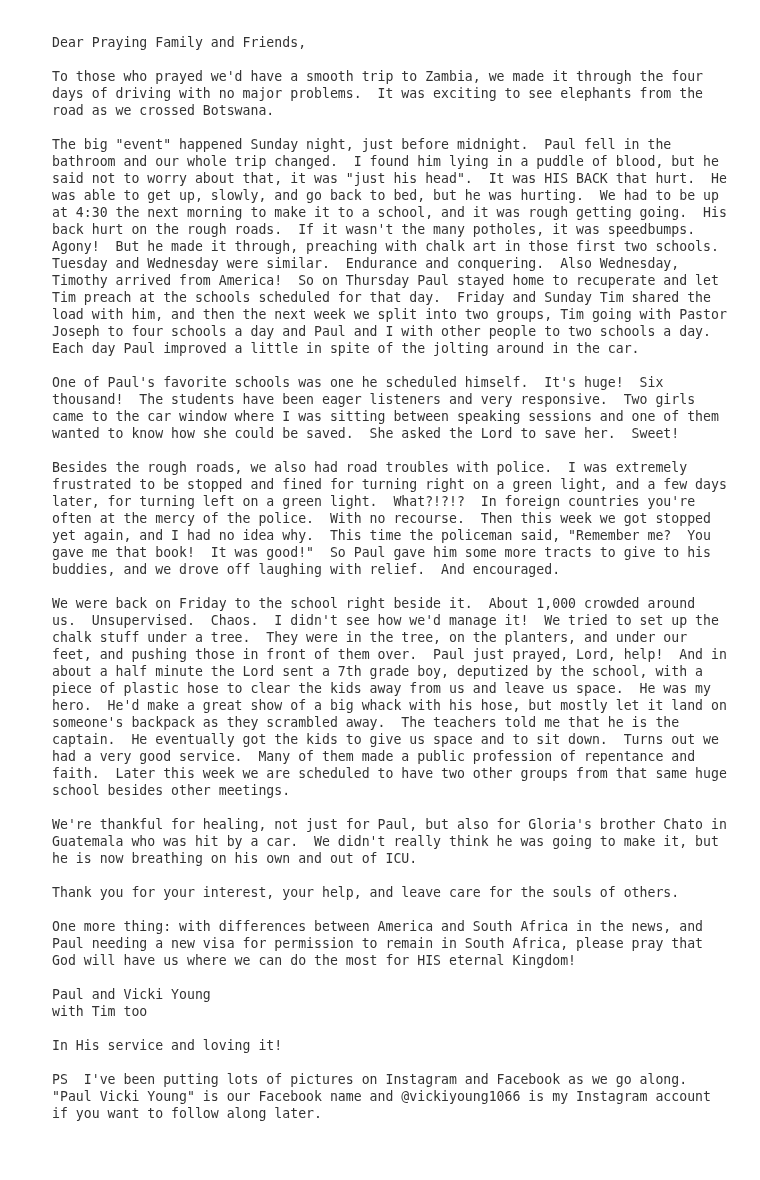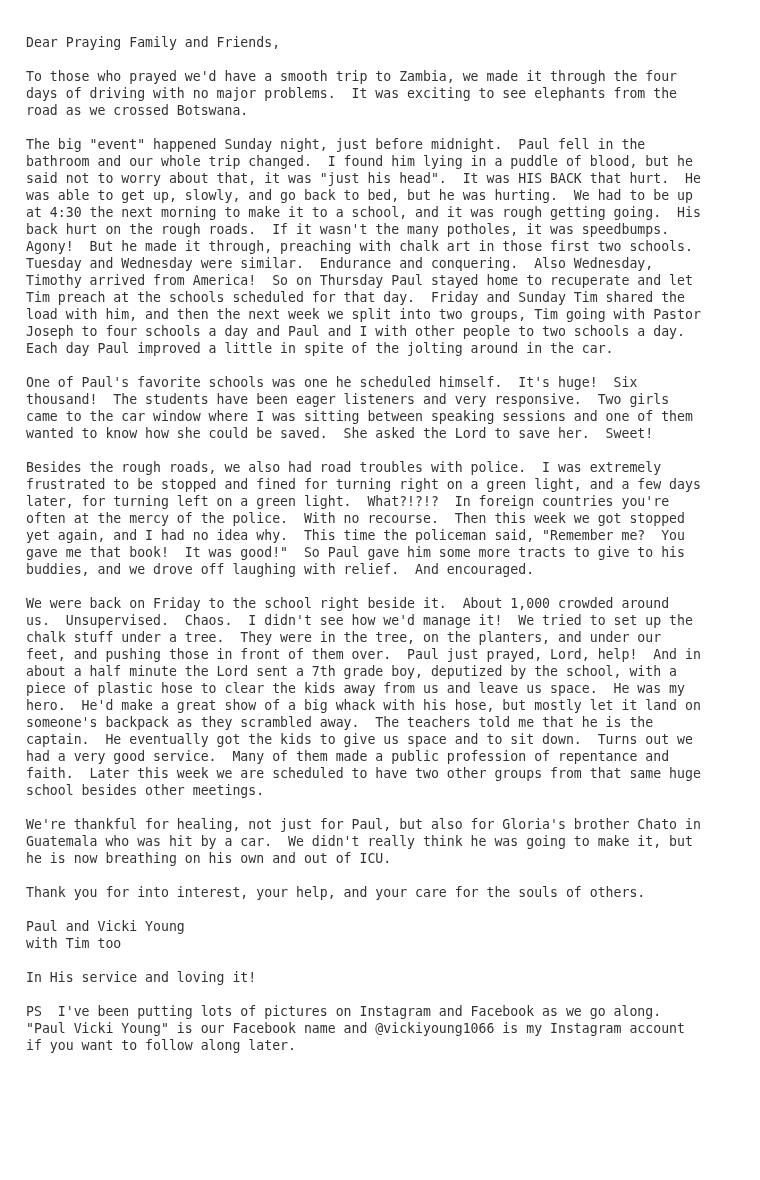--- a/index.html
+++ b/index.html
@@ -7,21 +7,21 @@
     padding: 0;
     background: #ffffff;
   }
   .page {
     position: relative;
     width: 728px;
     height: 1180px;
     background: #ffffff;
     overflow: hidden;
     box-sizing: border-box;
-    padding: 34px 20px 0 26px;
+    padding: 34px 20px 0 52px;
   }
   .block {
     margin: 0 0 17px 0;
     font-family: "DejaVu Sans Mono", "Liberation Mono", monospace;
     font-size: 13.2px;
     line-height: 17px;
     letter-spacing: 0;
     color: #333333;
     white-space: pre;
   }
@@ -66,20 +66,23 @@
 piece of plastic hose to clear the kids away from us and leave us space.  He was my
 hero.  He'd make a great show of a big whack with his hose, but mostly let it land on
 someone's backpack as they scrambled away.  The teachers told me that he is the
 captain.  He eventually got the kids to give us space and to sit down.  Turns out we
 had a very good service.  Many of them made a public profession of repentance and
 faith.  Later this week we are scheduled to have two other groups from that same huge
 school besides other meetings.</pre>
   <pre class="block">We're thankful for healing, not just for Paul, but also for Gloria's brother Chato in
 Guatemala who was hit by a car.  We didn't really think he was going to make it, but
 he is now breathing on his own and out of ICU.</pre>
-  <pre class="block">Thank you for into interest, your help, and your care for the souls of others.</pre>
+  <pre class="block">Thank you for your interest, your help, and leave care for the souls of others.</pre>
+  <pre class="block">One more thing: with differences between America and South Africa in the news, and
+Paul needing a new visa for permission to remain in South Africa, please pray that
+God will have us where we can do the most for HIS eternal Kingdom!</pre>
   <pre class="block">Paul and Vicki Young
 with Tim too</pre>
   <pre class="block">In His service and loving it!</pre>
   <pre class="block">PS  I've been putting lots of pictures on Instagram and Facebook as we go along.
 "Paul Vicki Young" is our Facebook name and @vickiyoung1066 is my Instagram account
 if you want to follow along later.</pre>
 </div>
 
 </body></html>

